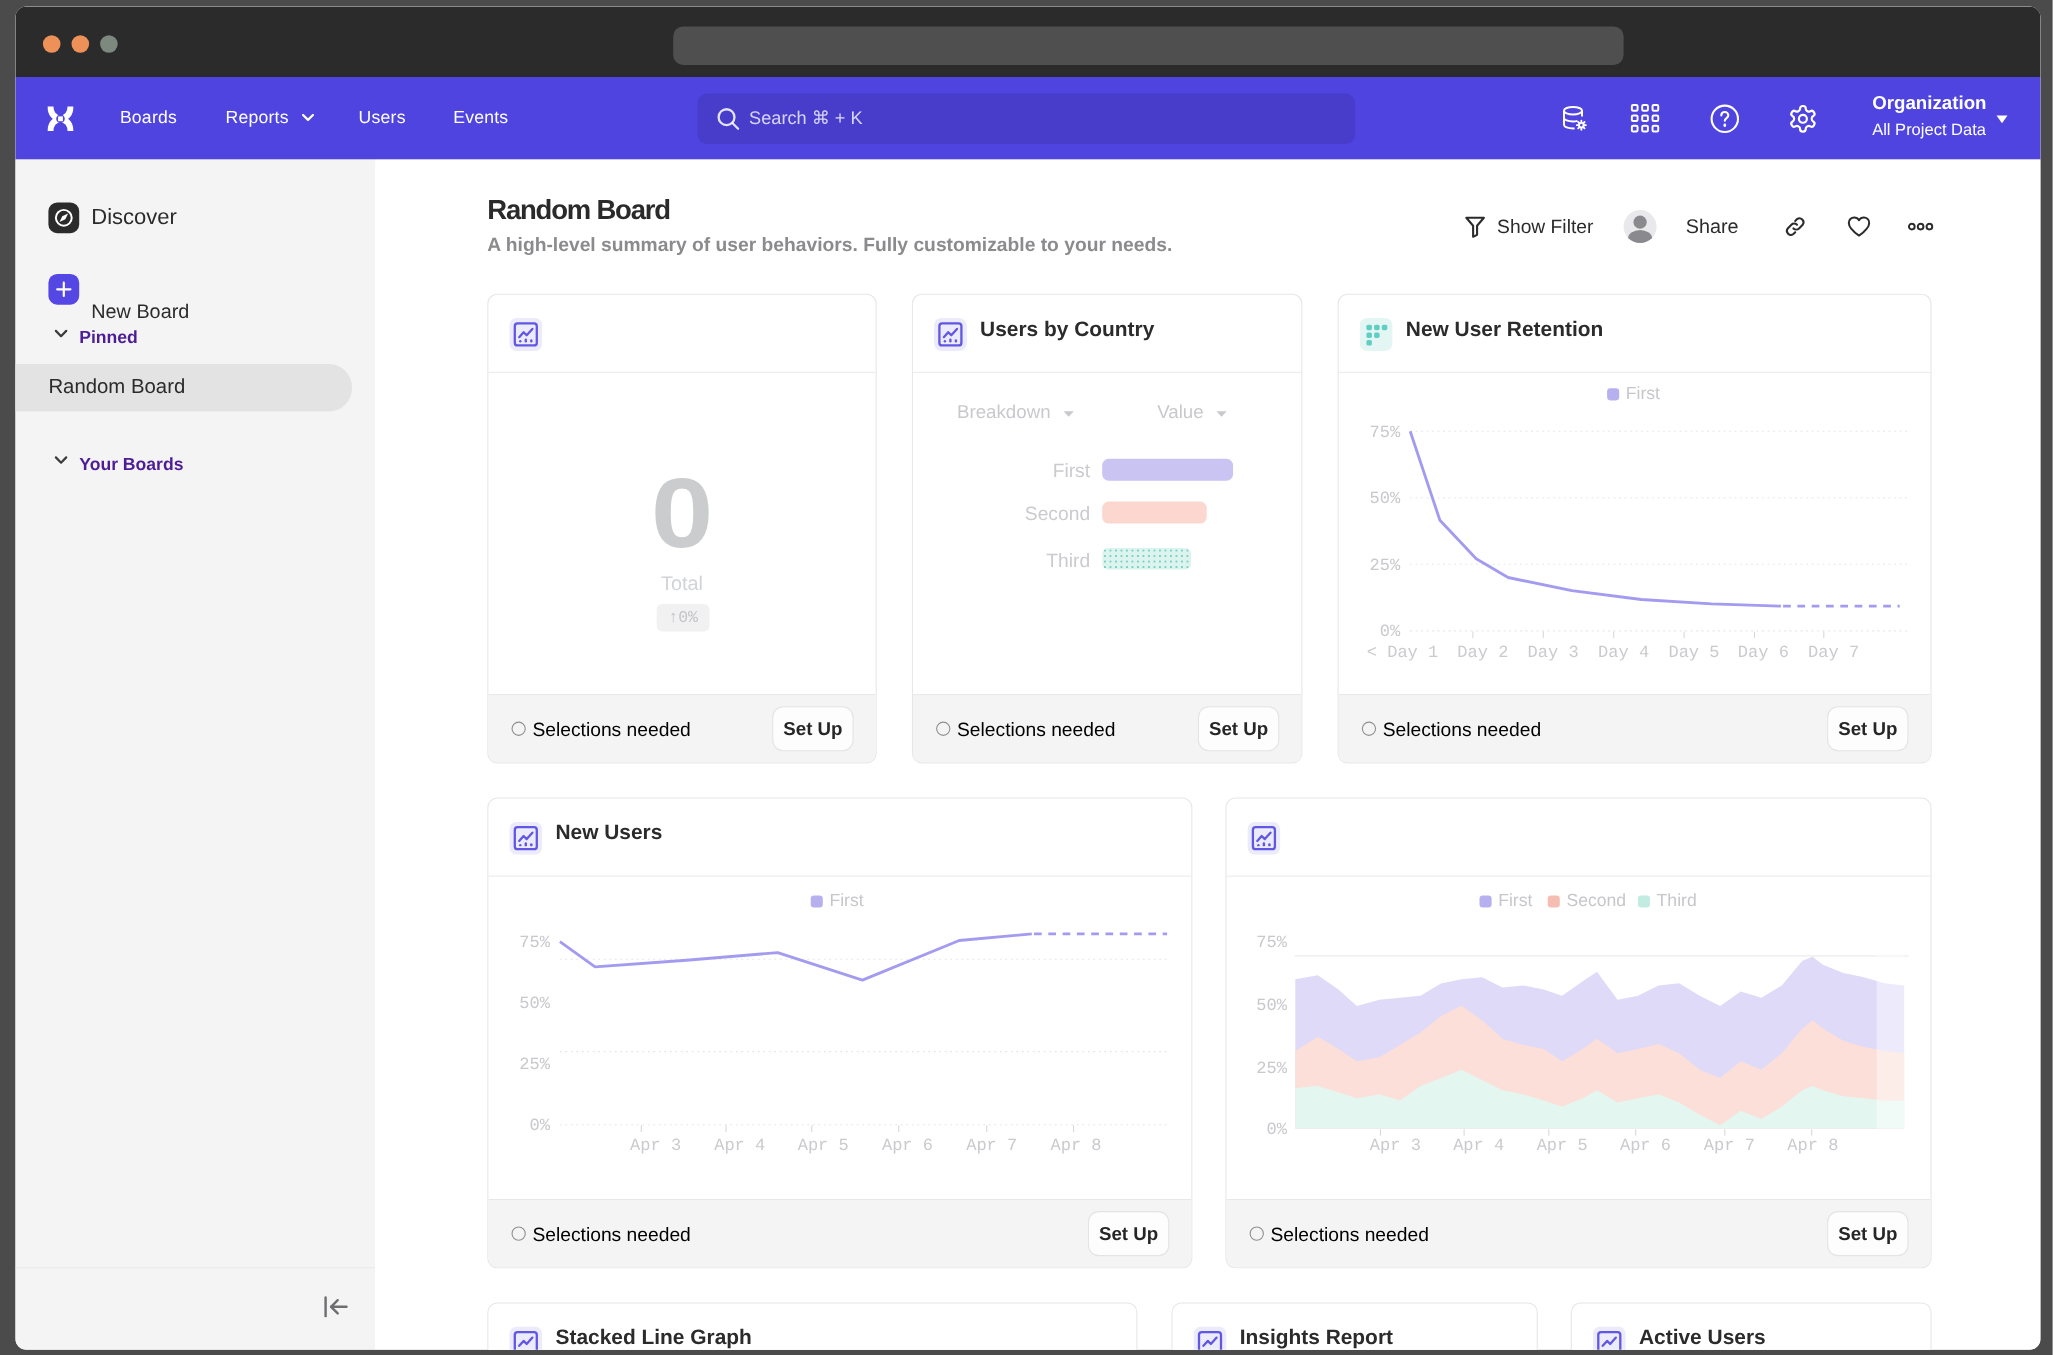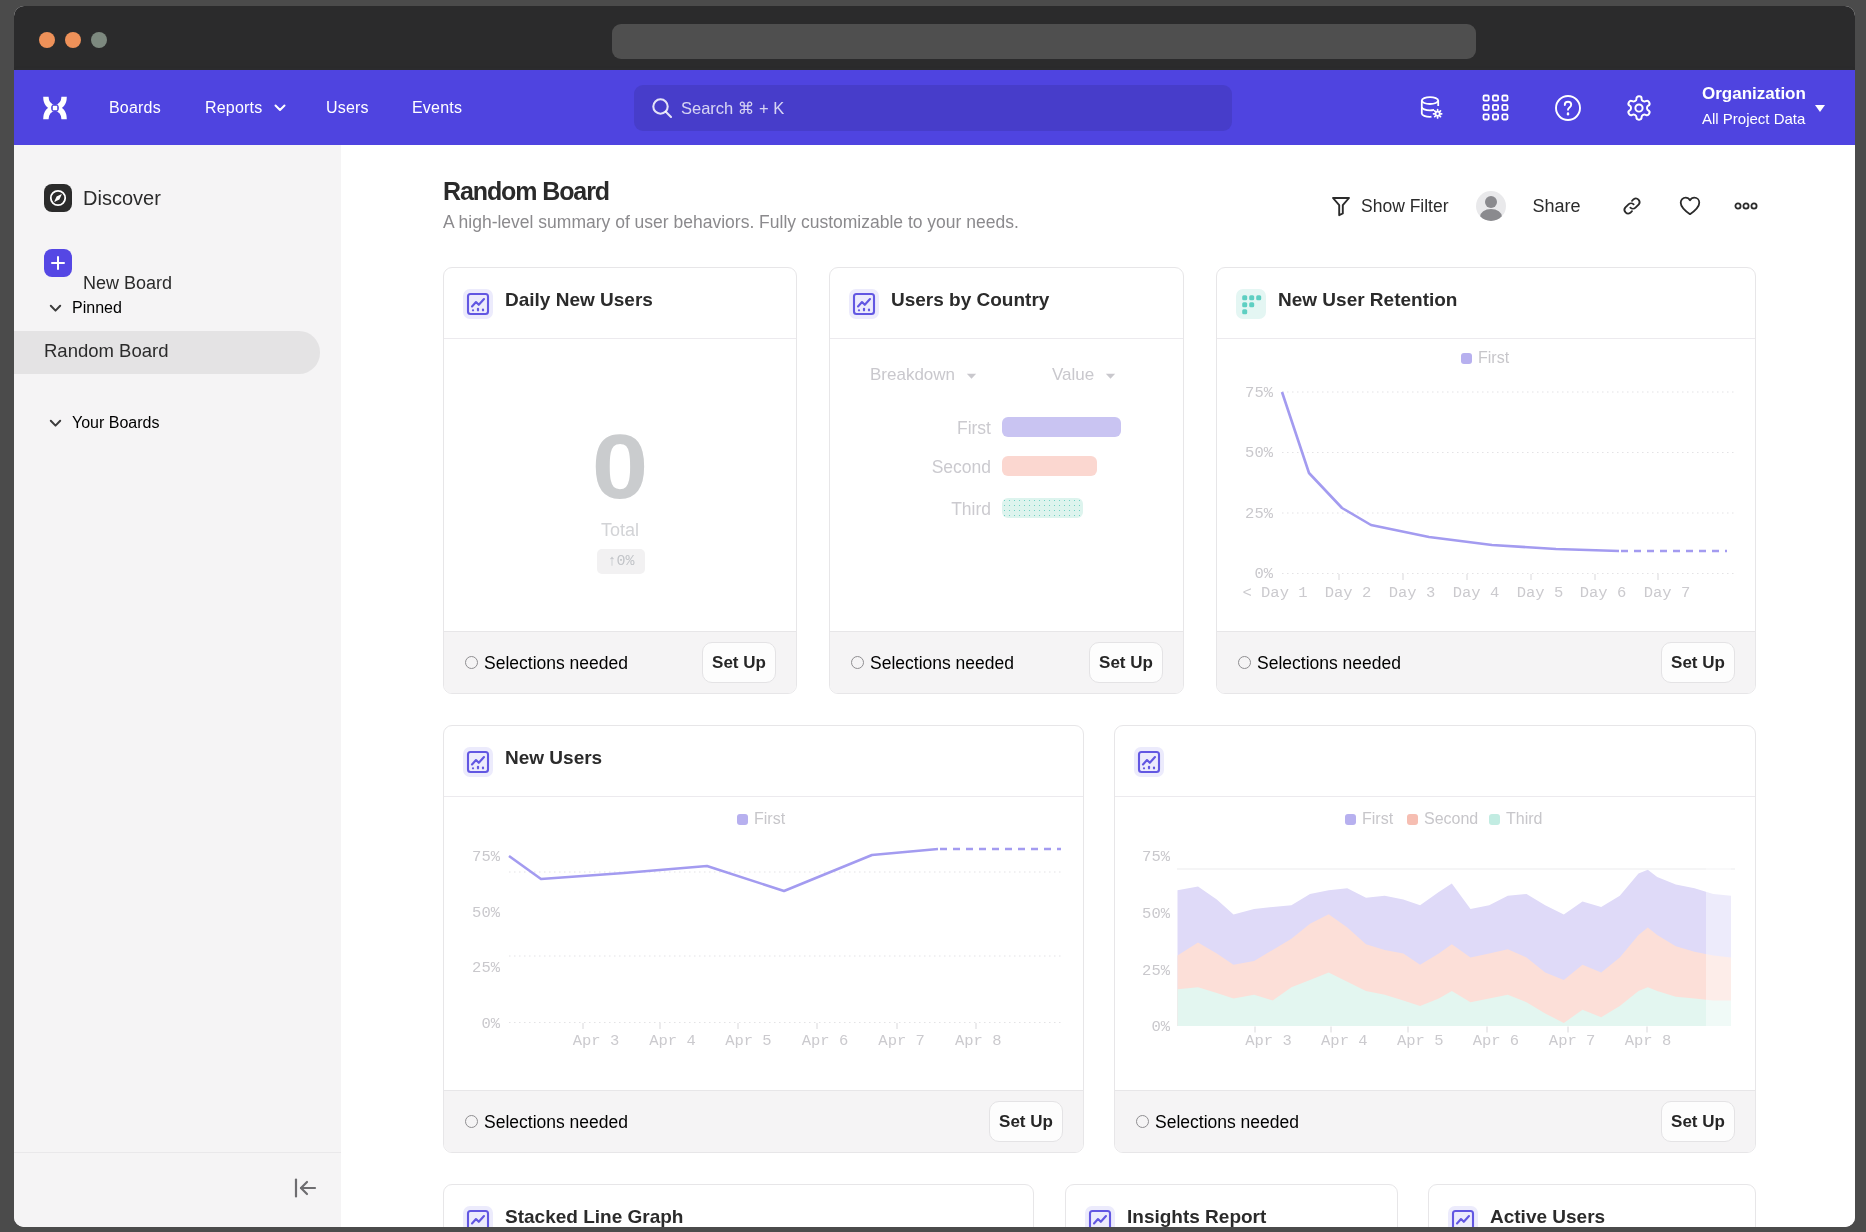--- a/index.html
+++ b/index.html
@@ -28,27 +28,27 @@
   .orgcaret { position:absolute; left:1801px; top:35px; width:0; height:0;
               border-left:5.5px solid transparent; border-right:5.5px solid transparent;
               border-top:7px solid #ffffff; }
   
   .sidebar { position:absolute; left:0; top:139px; width:327px; bottom:0; background:#f5f4f5; }
   .sideitem { position:absolute; display:flex; align-items:center; color:#2b2b2b; }
   .iconbox { width:28px; height:28px; border-radius:8px; display:flex;
              align-items:center; justify-content:center; }
   .pill { position:absolute; left:0; top:186px; width:306px; height:43px;
           background:#e4e3e4; border-radius:0 21px 21px 0; }
-  .sectionhead { position:absolute; display:flex; align-items:center; gap:10px;
-                 font-size:16px; font-weight:400; color:#000000; }
+  .sectionhead { position:absolute; display:flex; align-items:flex-start; gap:10px;
+                 font-size:16px; font-weight:700; color:#4c1d95; }
   .sidefootline { position:absolute; left:0; top:1007px; width:100%; height:1px; background:#e9e8ea; }
   
   .content { position:absolute; left:327px; top:139px; right:0; bottom:0; background:#fff; }
   .h1 { position:absolute; left:429px; top:171px; font-size:25px; font-weight:700; letter-spacing:-1.1px; color:#2a2a2a; }
-  .sub { position:absolute; left:429px; top:206px; font-size:17.5px; color:#8b8a8d; }
+  .sub { position:absolute; left:429px; top:206px; font-size:17.5px; color:#8b8a8d;font-weight:bold; }
   .toolbar { position:absolute; top:179px; left:1317px; height:42px; display:flex; align-items:center; }
   
   .card { position:absolute; background:#fff; border:1px solid #e7e6e8; border-radius:9px; }
   .chead { position:absolute; left:0; top:0; right:0; height:71px; border-bottom:1px solid #eceaee; }
   .chip { position:absolute; left:19px; top:21px; }
   .ctitle { position:absolute; left:61px; top:0; height:64px; line-height:64px;
             font-size:19px; font-weight:700; color:#2b2b2b; }
   .cfoot { position:absolute; left:0; bottom:0; right:0; height:62px; background:#f5f4f5;
            border-top:1px solid #e7e6e8; border-radius:0 0 8px 8px; }
   .fcirc { position:absolute; left:21px; top:24px; width:13px; height:13px; border-radius:50%;
@@ -211,21 +211,20 @@
   <div class="card" id="c1" style="left:429px; top:261px; width:354px; height:427px;">
     <div class="chead">
       <svg class="chip" width="30" height="30" viewBox="0 0 30 30">
         <rect width="30" height="30" rx="7" fill="#ecebfc"></rect>
         <rect x="5" y="5" width="20" height="20" rx="2.5" fill="none" stroke="#6257e2" stroke-width="2.1"></rect>
         <polyline points="9,17.5 13,13 15.8,15.8 21,10" stroke="#6257e2" stroke-width="2.1" fill="none" stroke-linecap="round" stroke-linejoin="round"></polyline>
         <line x1="10" y1="21.3" x2="10" y2="21.3" stroke="#6257e2" stroke-width="2.2" stroke-linecap="round"></line>
         <line x1="15" y1="19.8" x2="15" y2="21.3" stroke="#6257e2" stroke-width="2.2" stroke-linecap="round"></line>
         <line x1="20" y1="20.6" x2="20" y2="21.3" stroke="#6257e2" stroke-width="2.2" stroke-linecap="round"></line>
       </svg>
-      <span class="ctitle">Daily New Users</span>
     </div>
     <div style="position:absolute; left:0; top:148px; width:100%; text-align:center; font-size:90px; color:#caccce; font-weight:700;"><span style="display:inline-block; transform:scaleX(1.13);">0</span></div>
     <div style="position:absolute; left:0; top:252px; width:100%; text-align:center; font-size:18px; color:#d2d3d6;">Total</div>
     <div style="position:absolute; left:153px; top:281px; width:48px; height:25px; background:#f2f1f2; border-radius:5px; text-align:center; line-height:25px; font-size:15px; color:#c2c4c8;" class="mono">↑0%</div>
     <div class="cfoot">
       <span class="fcirc"></span>
         <span class="ftext">Selections needed</span>
       <span class="setup">Set Up</span>
     </div>
   </div>

